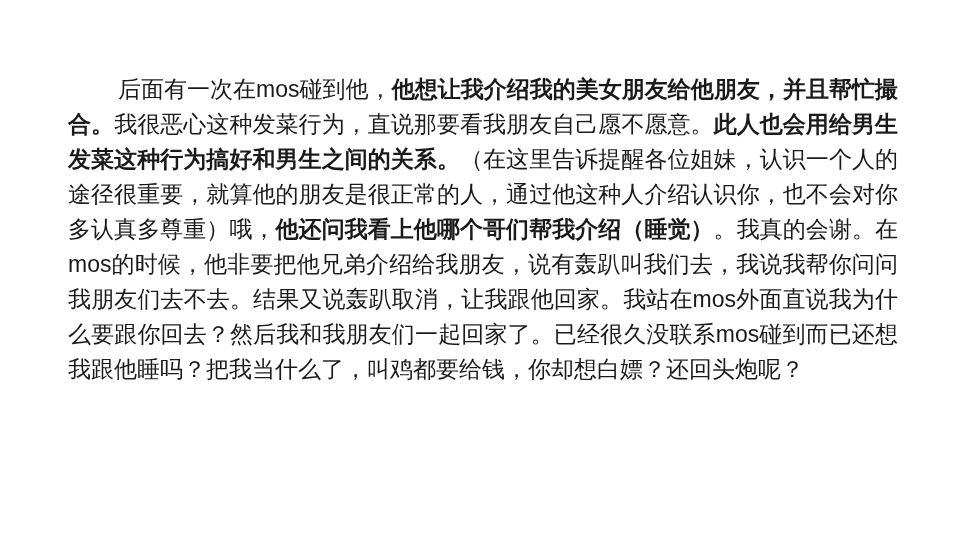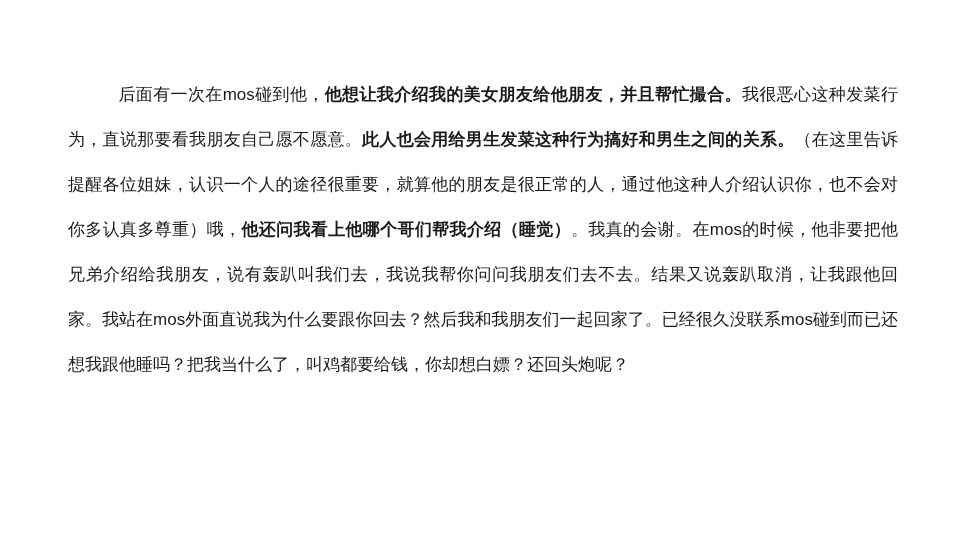--- a/index.html
+++ b/index.html
@@ -18,22 +18,22 @@
     width: 960px;
     height: 540px;
     background: #ffffff;
     box-sizing: border-box;
   }
   .text-body {
     position: absolute;
     left: 68px;
     top: 72px;
     width: 830px;
-    font-size: 17px;
-    line-height: 45px;
+    font-size: 23px;
+    line-height: 35px;
     color: #1a1a1a;
     text-align: justify;
     text-justify: inter-ideograph;
     letter-spacing: 0px;
     word-break: break-all;
   }
   .seg {
     font-weight: normal;
   }
   .seg.bold {

